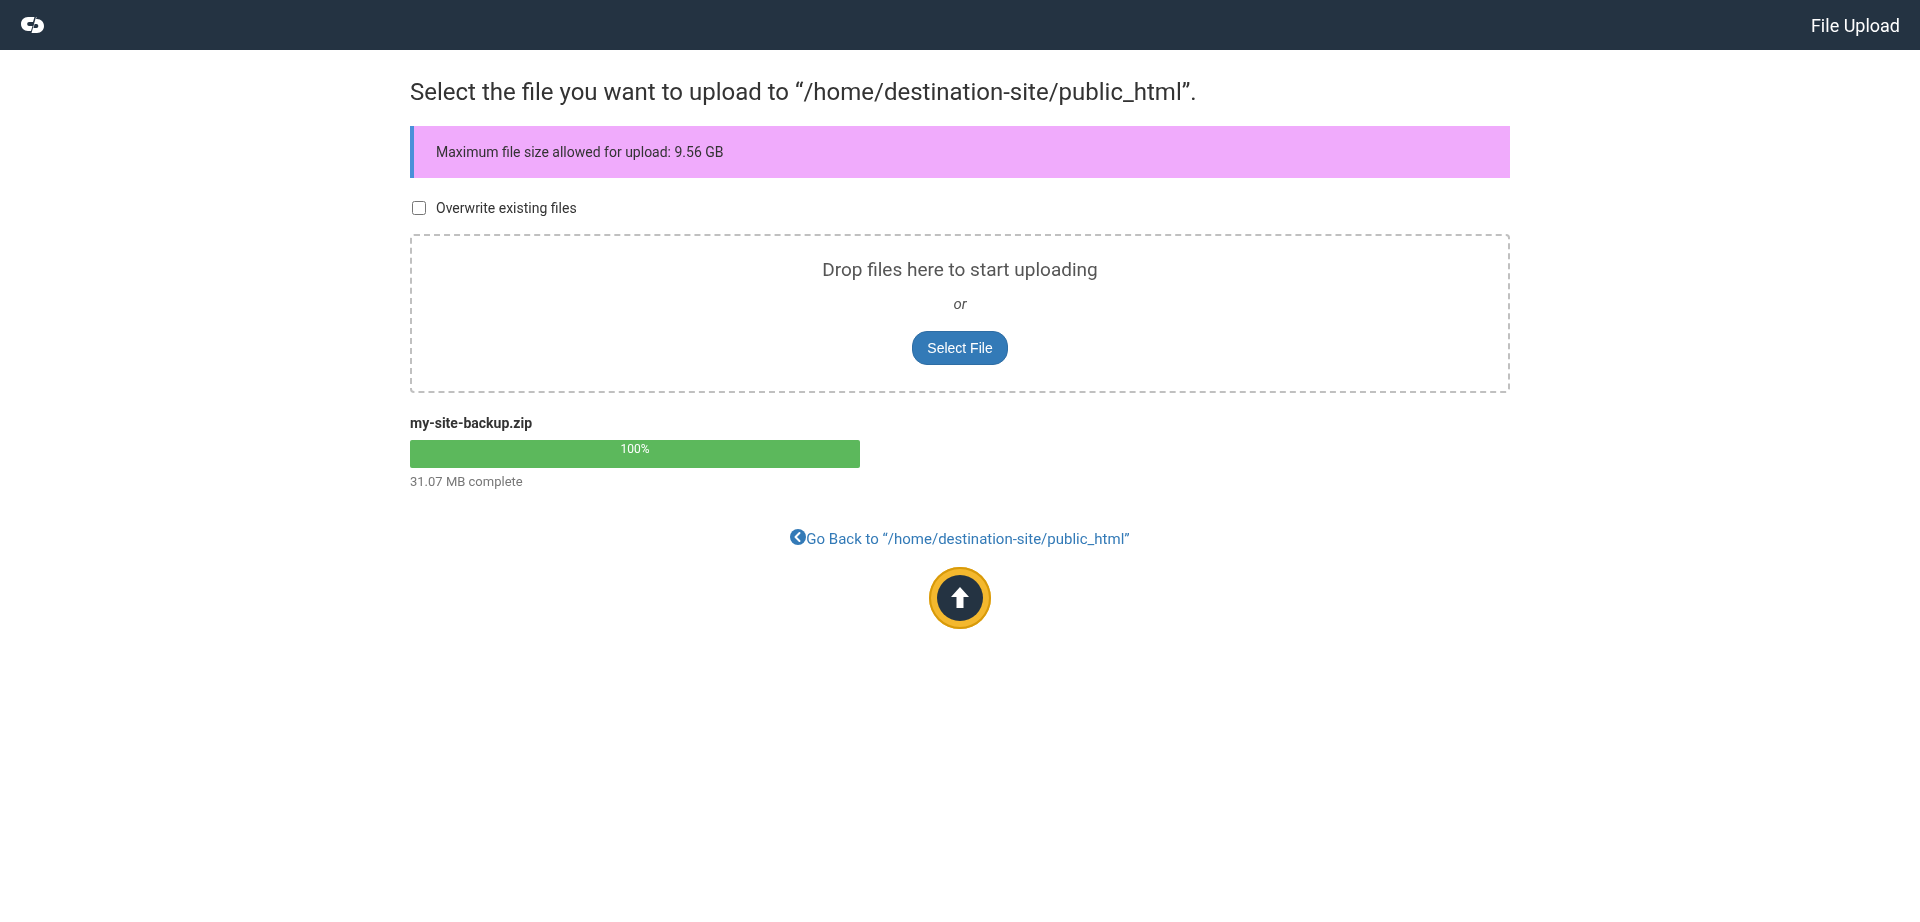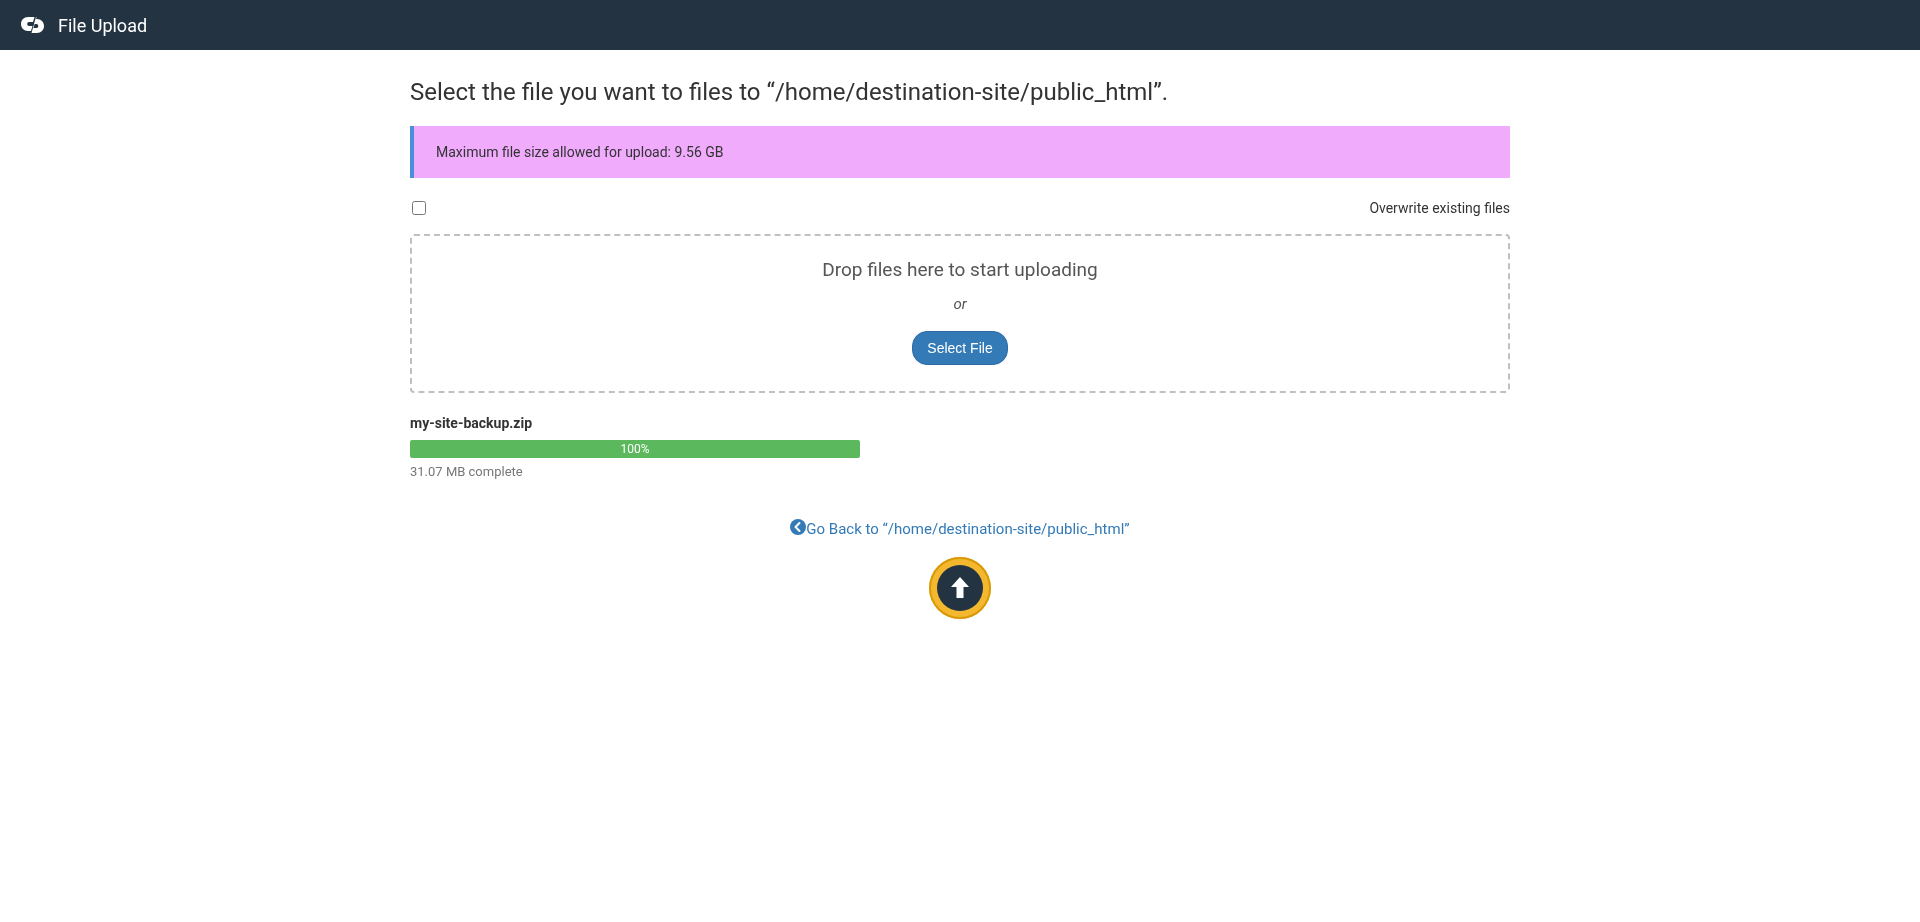--- a/index.html
+++ b/index.html
@@ -13,20 +13,21 @@
       color: #333;
     }
     .header {
       background: #243342;
       color: #ffffff;
       padding: 10px 20px;
       display: flex;
       align-items: center;
       gap: 12px;
       height: 50px;
+      justify-content: space-between;
     }
     .header-logo {
       display: flex;
       align-items: center;
     }
     .header-title {
       font-size: 18px;
       font-weight: 400;
     }
     .container {
@@ -48,21 +49,20 @@
       font-size: 14px;
       color: #333;
       margin-bottom: 22px;
     }
     .checkbox-row {
       display: flex;
       align-items: center;
       gap: 10px;
       margin-bottom: 18px;
       padding-left: 2px;
-      justify-content: space-between;
     }
     .checkbox-row input[type="checkbox"] {
       width: 14px;
       height: 14px;
       cursor: pointer;
     }
     .checkbox-label {
       font-size: 14px;
       color: #333;
     }
@@ -98,21 +98,21 @@
       width: 450px;
     }
     .upload-filename {
       font-size: 14px;
       font-weight: 700;
       color: #333;
       margin-bottom: 9px;
     }
     .progress-bar {
       background: #5cb85c;
-      height: 18px;
+      height: 28px;
       border-radius: 2px;
       color: #ffffff;
       font-size: 12px;
       text-align: center;
       line-height: 18px;
       width: 100%;
       margin-bottom: 6px;
     }
     .upload-status {
       font-size: 13px;
@@ -164,21 +164,21 @@
       <path d="M 8 3 C 4 3 1 6 1 10 C 1 14 4 17 8 17 L 11 17 L 12.5 12 L 9 12 C 8 12 7.2 11.2 7.2 10 C 7.2 8.8 8 8 9 8 L 13 8 L 14.5 3 Z" fill="#ffffff"></path>
       <path d="M 16 3 L 11.5 19 L 17 19 C 21 19 24 16 24 12 C 24 8 21 5 17 5 L 15.4 5 L 14 10 L 16.5 10 C 17.5 10 18.3 10.8 18.3 12 C 18.3 13.2 17.5 14 16.5 14 L 13.5 14 L 16.6 3 Z" fill="#ffffff"></path>
     </svg>
   </span>
   <span class="header-title">File Upload</span>
 </div>
 
 <div class="container">
 
   <h1 class="page-heading">
-    <span>Select the file you want to files to </span><span>“/home/destination-site/public_html”</span><span>.</span>
+    <span>Select the file you want to upload to </span><span>“/home/destination-site/public_html”</span><span>.</span>
   </h1>
 
   <div class="info-banner">
     <span>Maximum file size allowed for upload: 9.56 GB</span>
   </div>
 
   <div class="checkbox-row">
     <input type="checkbox" style="">
     <label class="checkbox-label">Overwrite existing files</label>
   </div>

